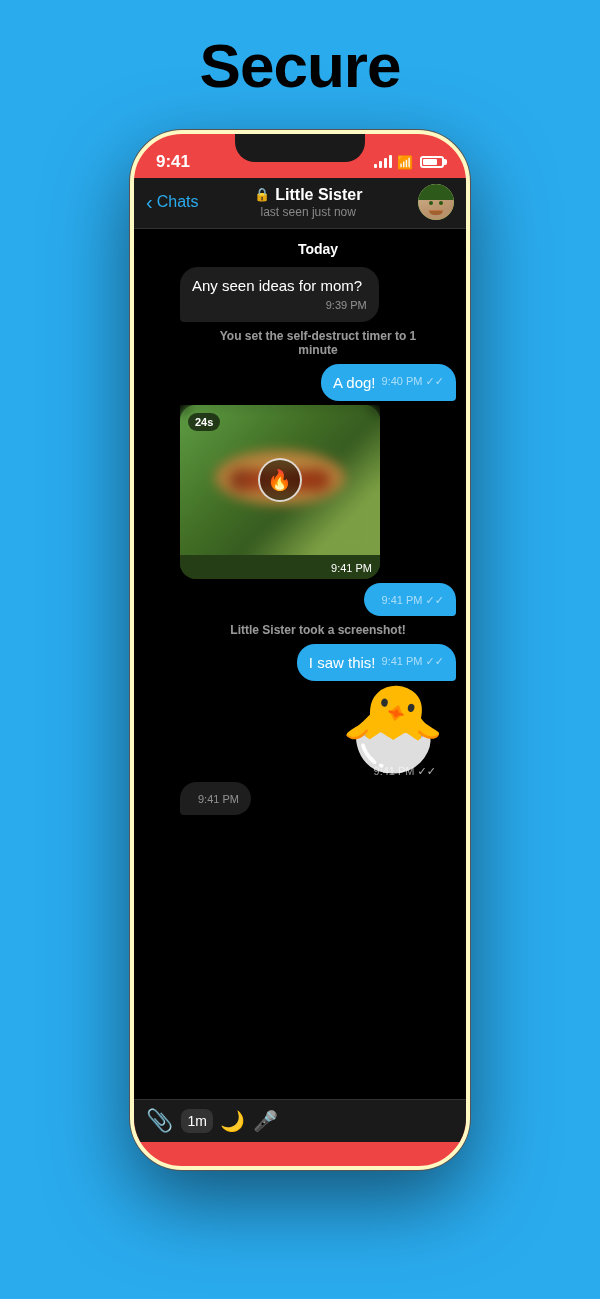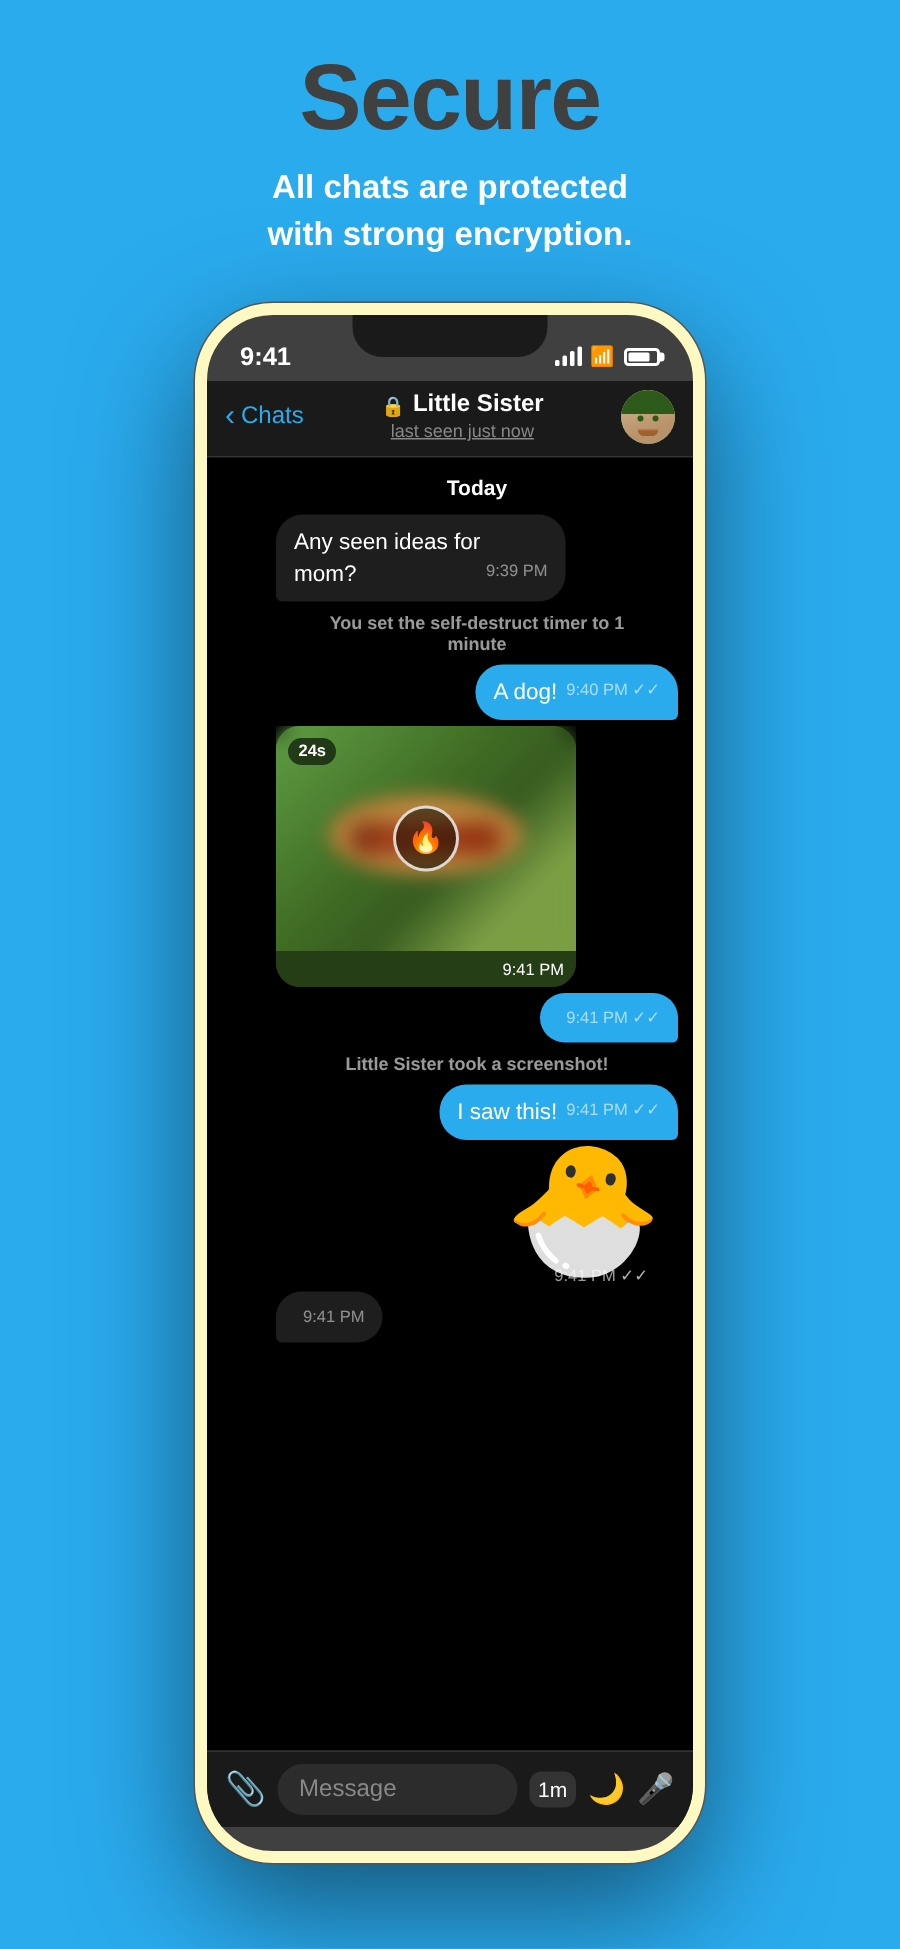--- a/index.html
+++ b/index.html
@@ -17,21 +17,21 @@
 
     .header-section {
       text-align: center;
       padding: 32px 40px 20px;
       width: 100%;
     }
 
     .main-title {
       font-size: 62px;
       font-weight: 900;
-      color: #404040;
+      color: #000000;
       letter-spacing: -1px;
       line-height: 1.1;
     }
 
     .subtitle {
       font-size: 22px;
       font-weight: 700;
       color: white;
       margin-top: 10px;
       line-height: 1.4;
@@ -40,23 +40,23 @@
     .phone-wrapper {
       width: 340px;
       height: 1040px;
       position: relative;
       margin-top: 10px;
     }
 
     .phone-shell {
       width: 100%;
       height: 100%;
-      background: #404040;
+      background: #ef4444;
       border-radius: 52px;
-      border: 8px solid #fef9c3;
+      border: 4px solid #fef9c3;
       position: relative;
       overflow: hidden;
       box-shadow: 0 0 0 1px #555, 0 30px 80px rgba(0,0,0,0.5);
     }
 
     
     .phone-notch {
       width: 130px;
       height: 28px;
       background: #1a1a1a;
@@ -172,21 +172,20 @@
     }
 
     .lock-icon {
       font-size: 13px;
     }
 
     .chat-status {
       color: #888;
       font-size: 12px;
       margin-top: 1px;
-      text-decoration: underline;
     }
 
     .avatar {
       width: 36px;
       height: 36px;
       border-radius: 50%;
       overflow: hidden;
       background: linear-gradient(135deg, #4CAF50, #8BC34A);
       display: flex;
       align-items: center;
@@ -431,21 +430,20 @@
       display: flex;
       align-items: center;
       justify-content: center;
     }
   </style>
 </head>
 <body>
 
 <div class="header-section">
   <div class="main-title">Secure</div>
-  <div class="subtitle">All chats are protected<br>with strong encryption.</div>
 </div>
 
 <div class="phone-wrapper">
   <div class="phone-shell">
     <div class="phone-notch"></div>
 
     <div class="status-bar">
       <span class="status-time">9:41</span>
       <div class="status-icons">
         <div class="signal-bars">
@@ -567,22 +565,19 @@
       <div class="msg-row incoming">
         <div class="bubble incoming-bubble">
           <span class="msg-time dark-time">9:41 PM</span>
         </div>
       </div>
 
     </div>
 
     <div class="bottom-bar">
       <div class="attach-btn">📎</div>
-      <div class="message-input">
-        <span>Message</span>
-      </div>
       <div class="timer-badge">1m</div>
       <div class="moon-btn">🌙</div>
       <div class="mic-btn">🎤</div>
     </div>
 
   </div>
 </div>
 
 </body></html>

